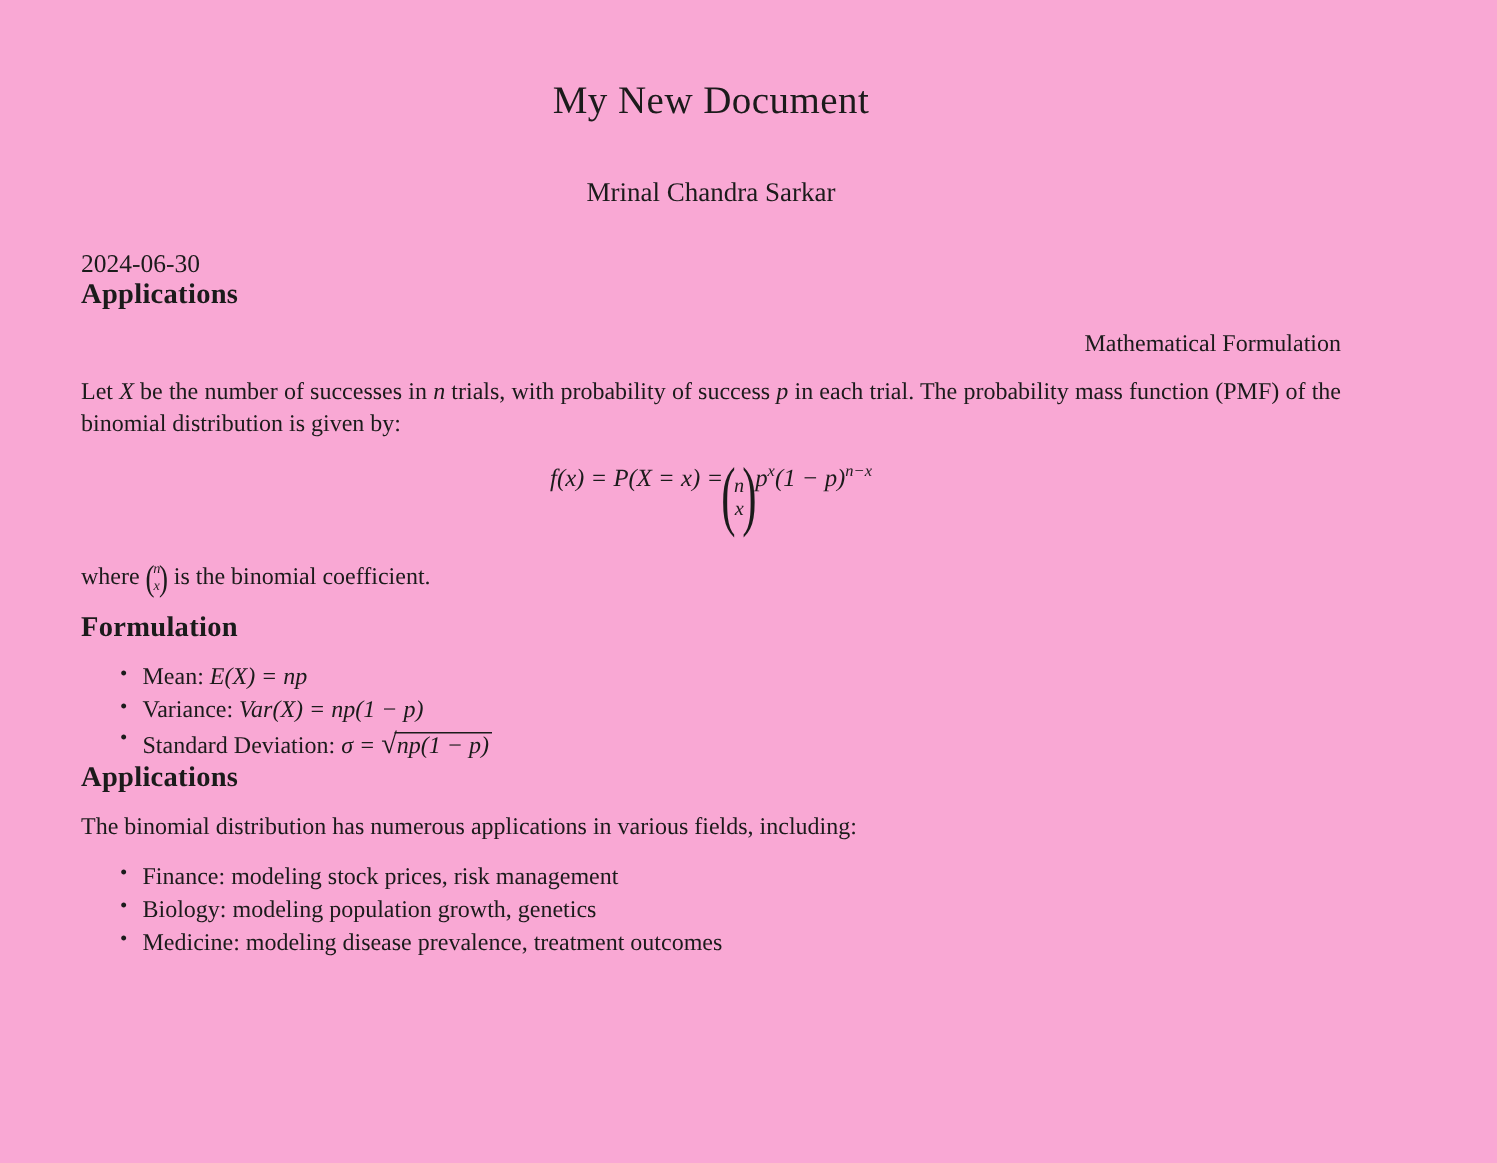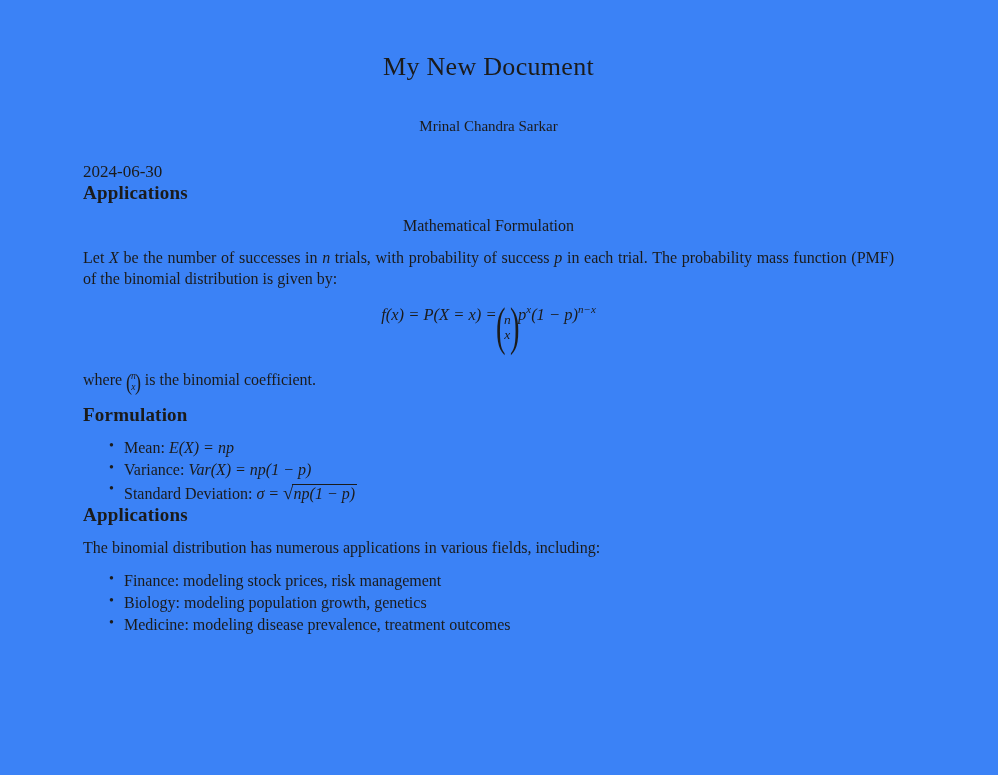--- a/index.html
+++ b/index.html
@@ -1,35 +1,35 @@
 <!DOCTYPE html>
 <html><head>
 <meta charset="utf-8">
 <style>
   html, body { margin: 0; padding: 0; background: #ffffff; }
   .page {
     width: 998px;
     height: 775px;
     box-sizing: border-box;
-    background: #3b82f6;
+    background: #f9a8d4;
     color: #1b1b1b;
     font-family: "Liberation Serif", "DejaVu Serif", serif;
-    padding: 52px 104px 0 83px;
+    padding: 52px 104px 0 54px;
     overflow: hidden;
   }
   .doc-title {
     text-align: center;
     font-size: 26px;
     font-weight: 400;
     margin: 0;
     letter-spacing: 0.3px;
   }
   .doc-author {
     text-align: center;
-    font-size: 15px;
+    font-size: 18px;
     margin-top: 36px;
   }
   .doc-date {
     font-size: 17px;
     margin-top: 27px;
   }
   h2.section-heading {
     font-size: 19px;
     font-weight: 700;
     margin: 0;
@@ -37,21 +37,21 @@
   }
   .mt-intro   { margin-top: 33px; }
   .mt-section { margin-top: 25px; }
   .mt-apps    { margin-top: 27px; }
   p.body-text {
     font-size: 16px;
     line-height: 1.28;
     margin: 12px 0 0;
     text-align: justify;
   }
-  p.plain { text-align: center; }
+  p.plain { text-align: right; }
   .mi { font-style: italic; }
   
   .formula-row {
     margin: 16px 0 10px;
     display: flex;
     justify-content: center;
     align-items: flex-start;
     font-size: 16.5px;
     min-height: 52px;
   }

